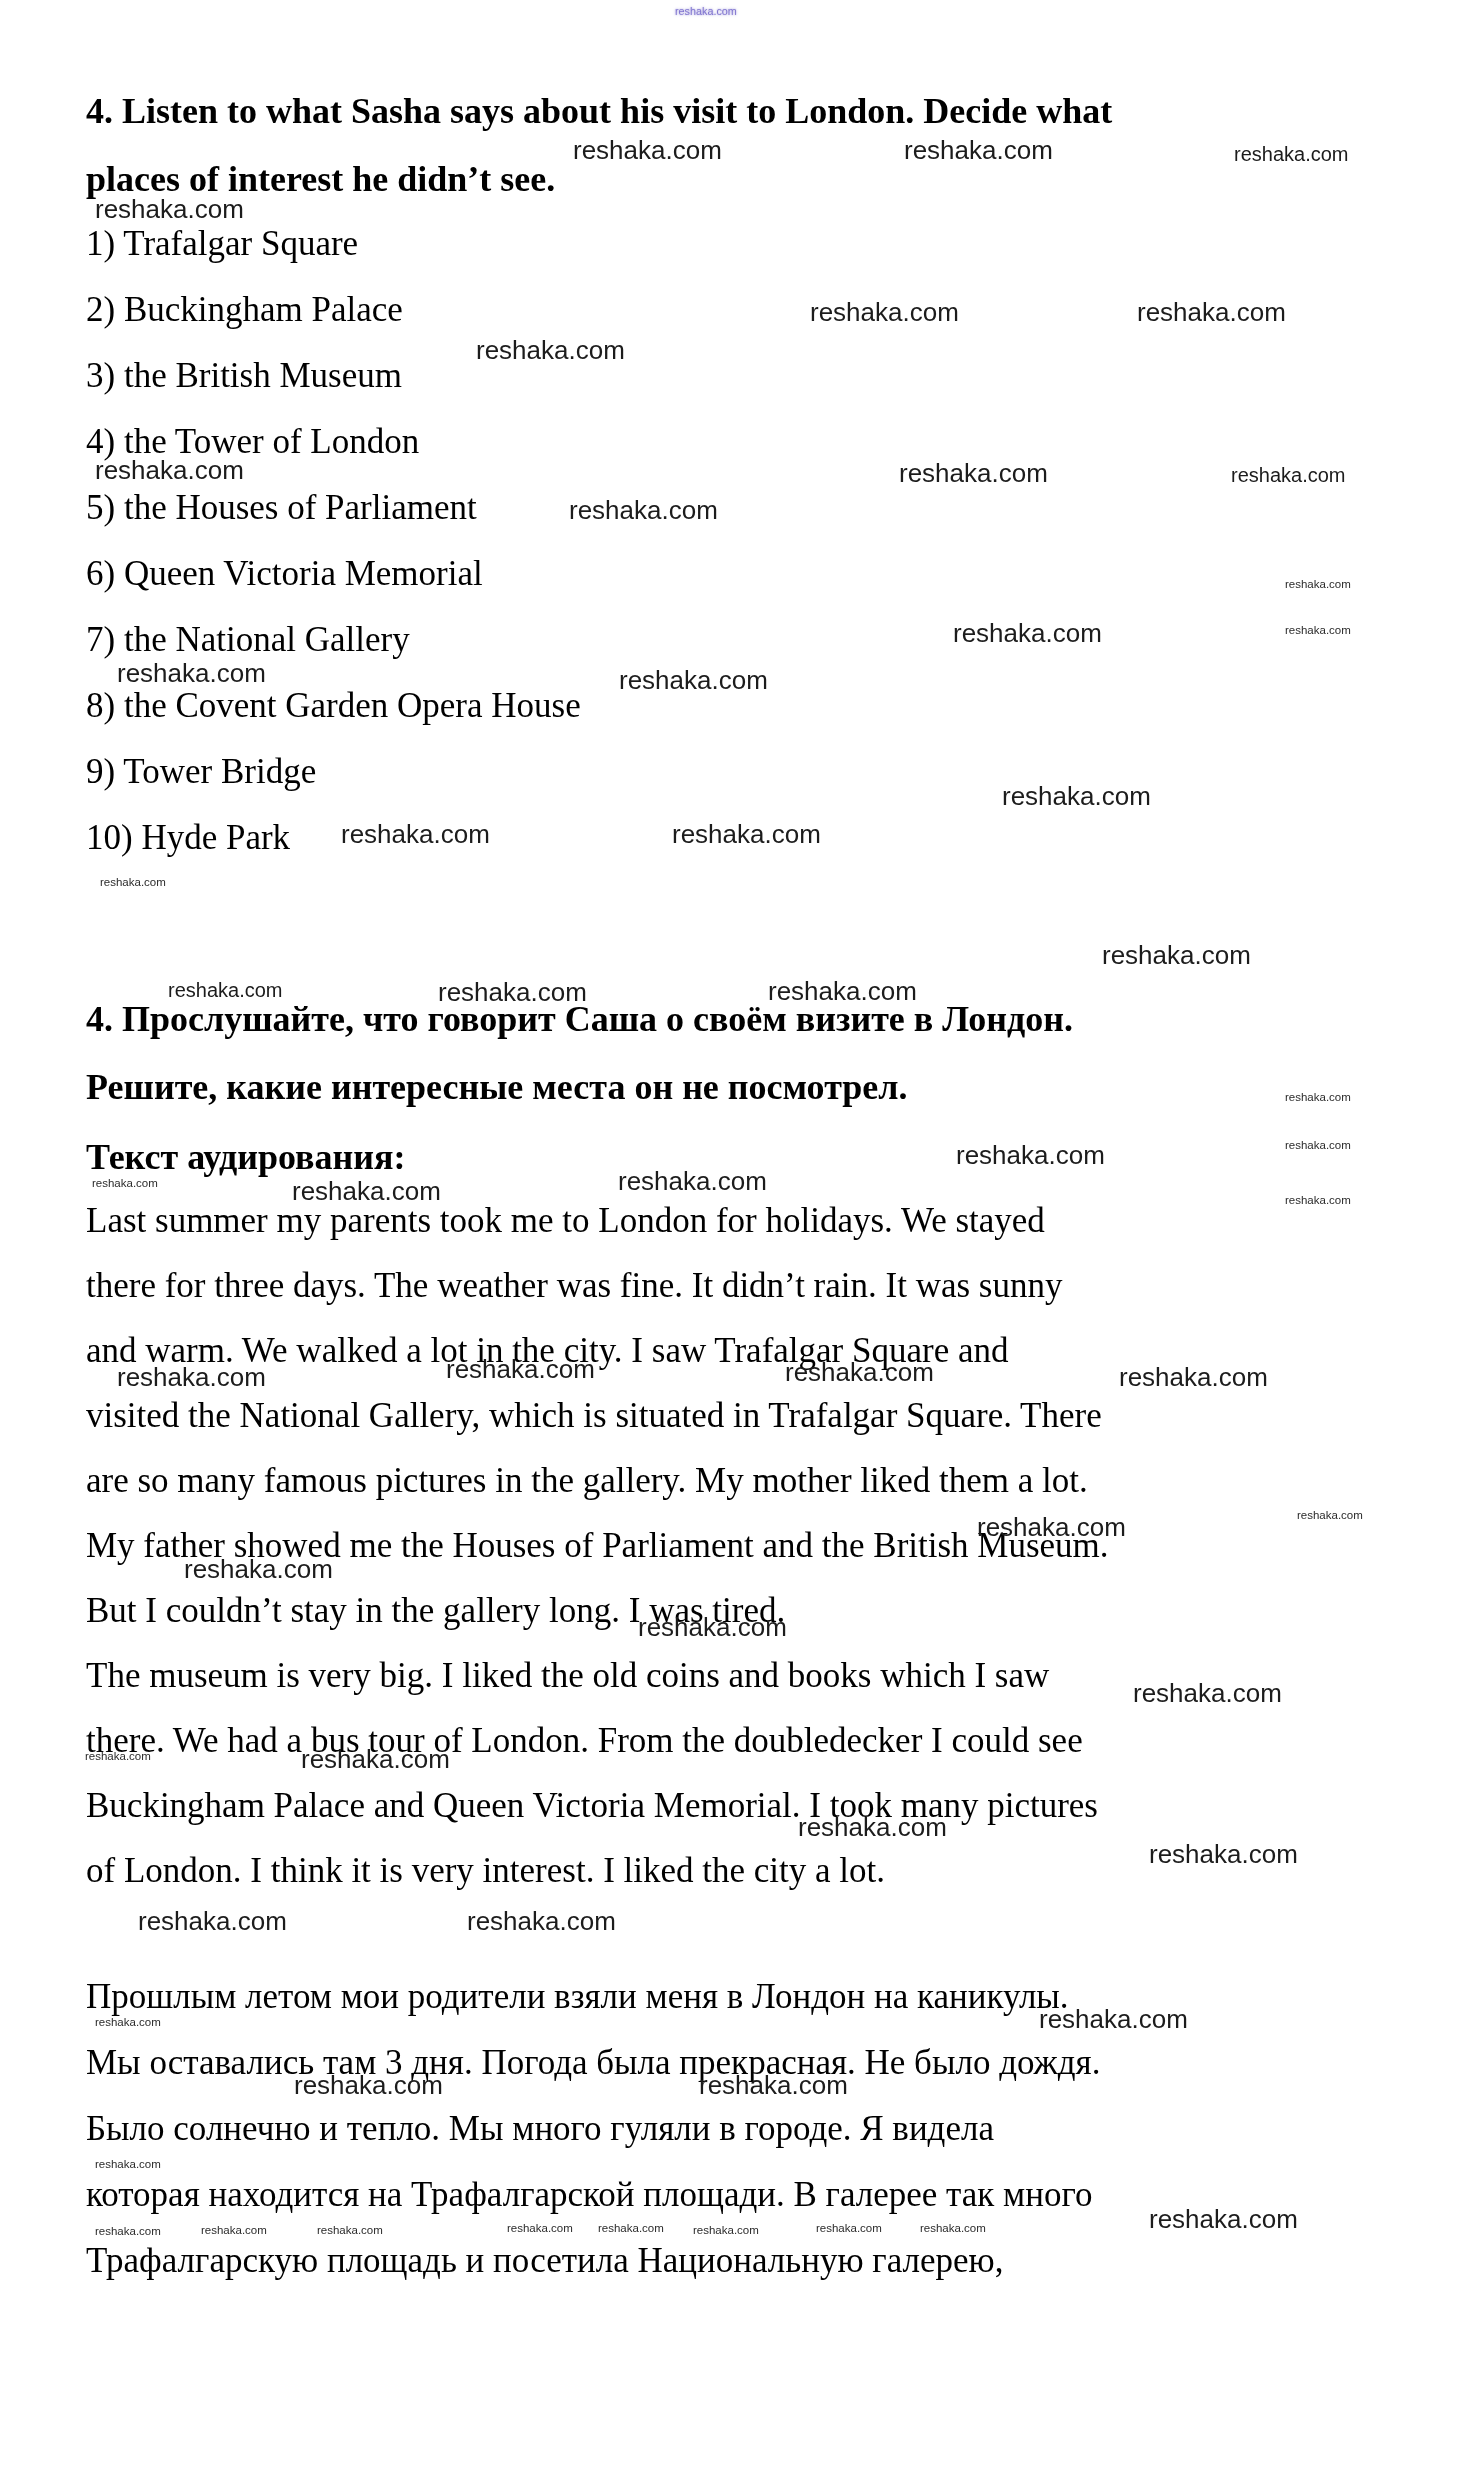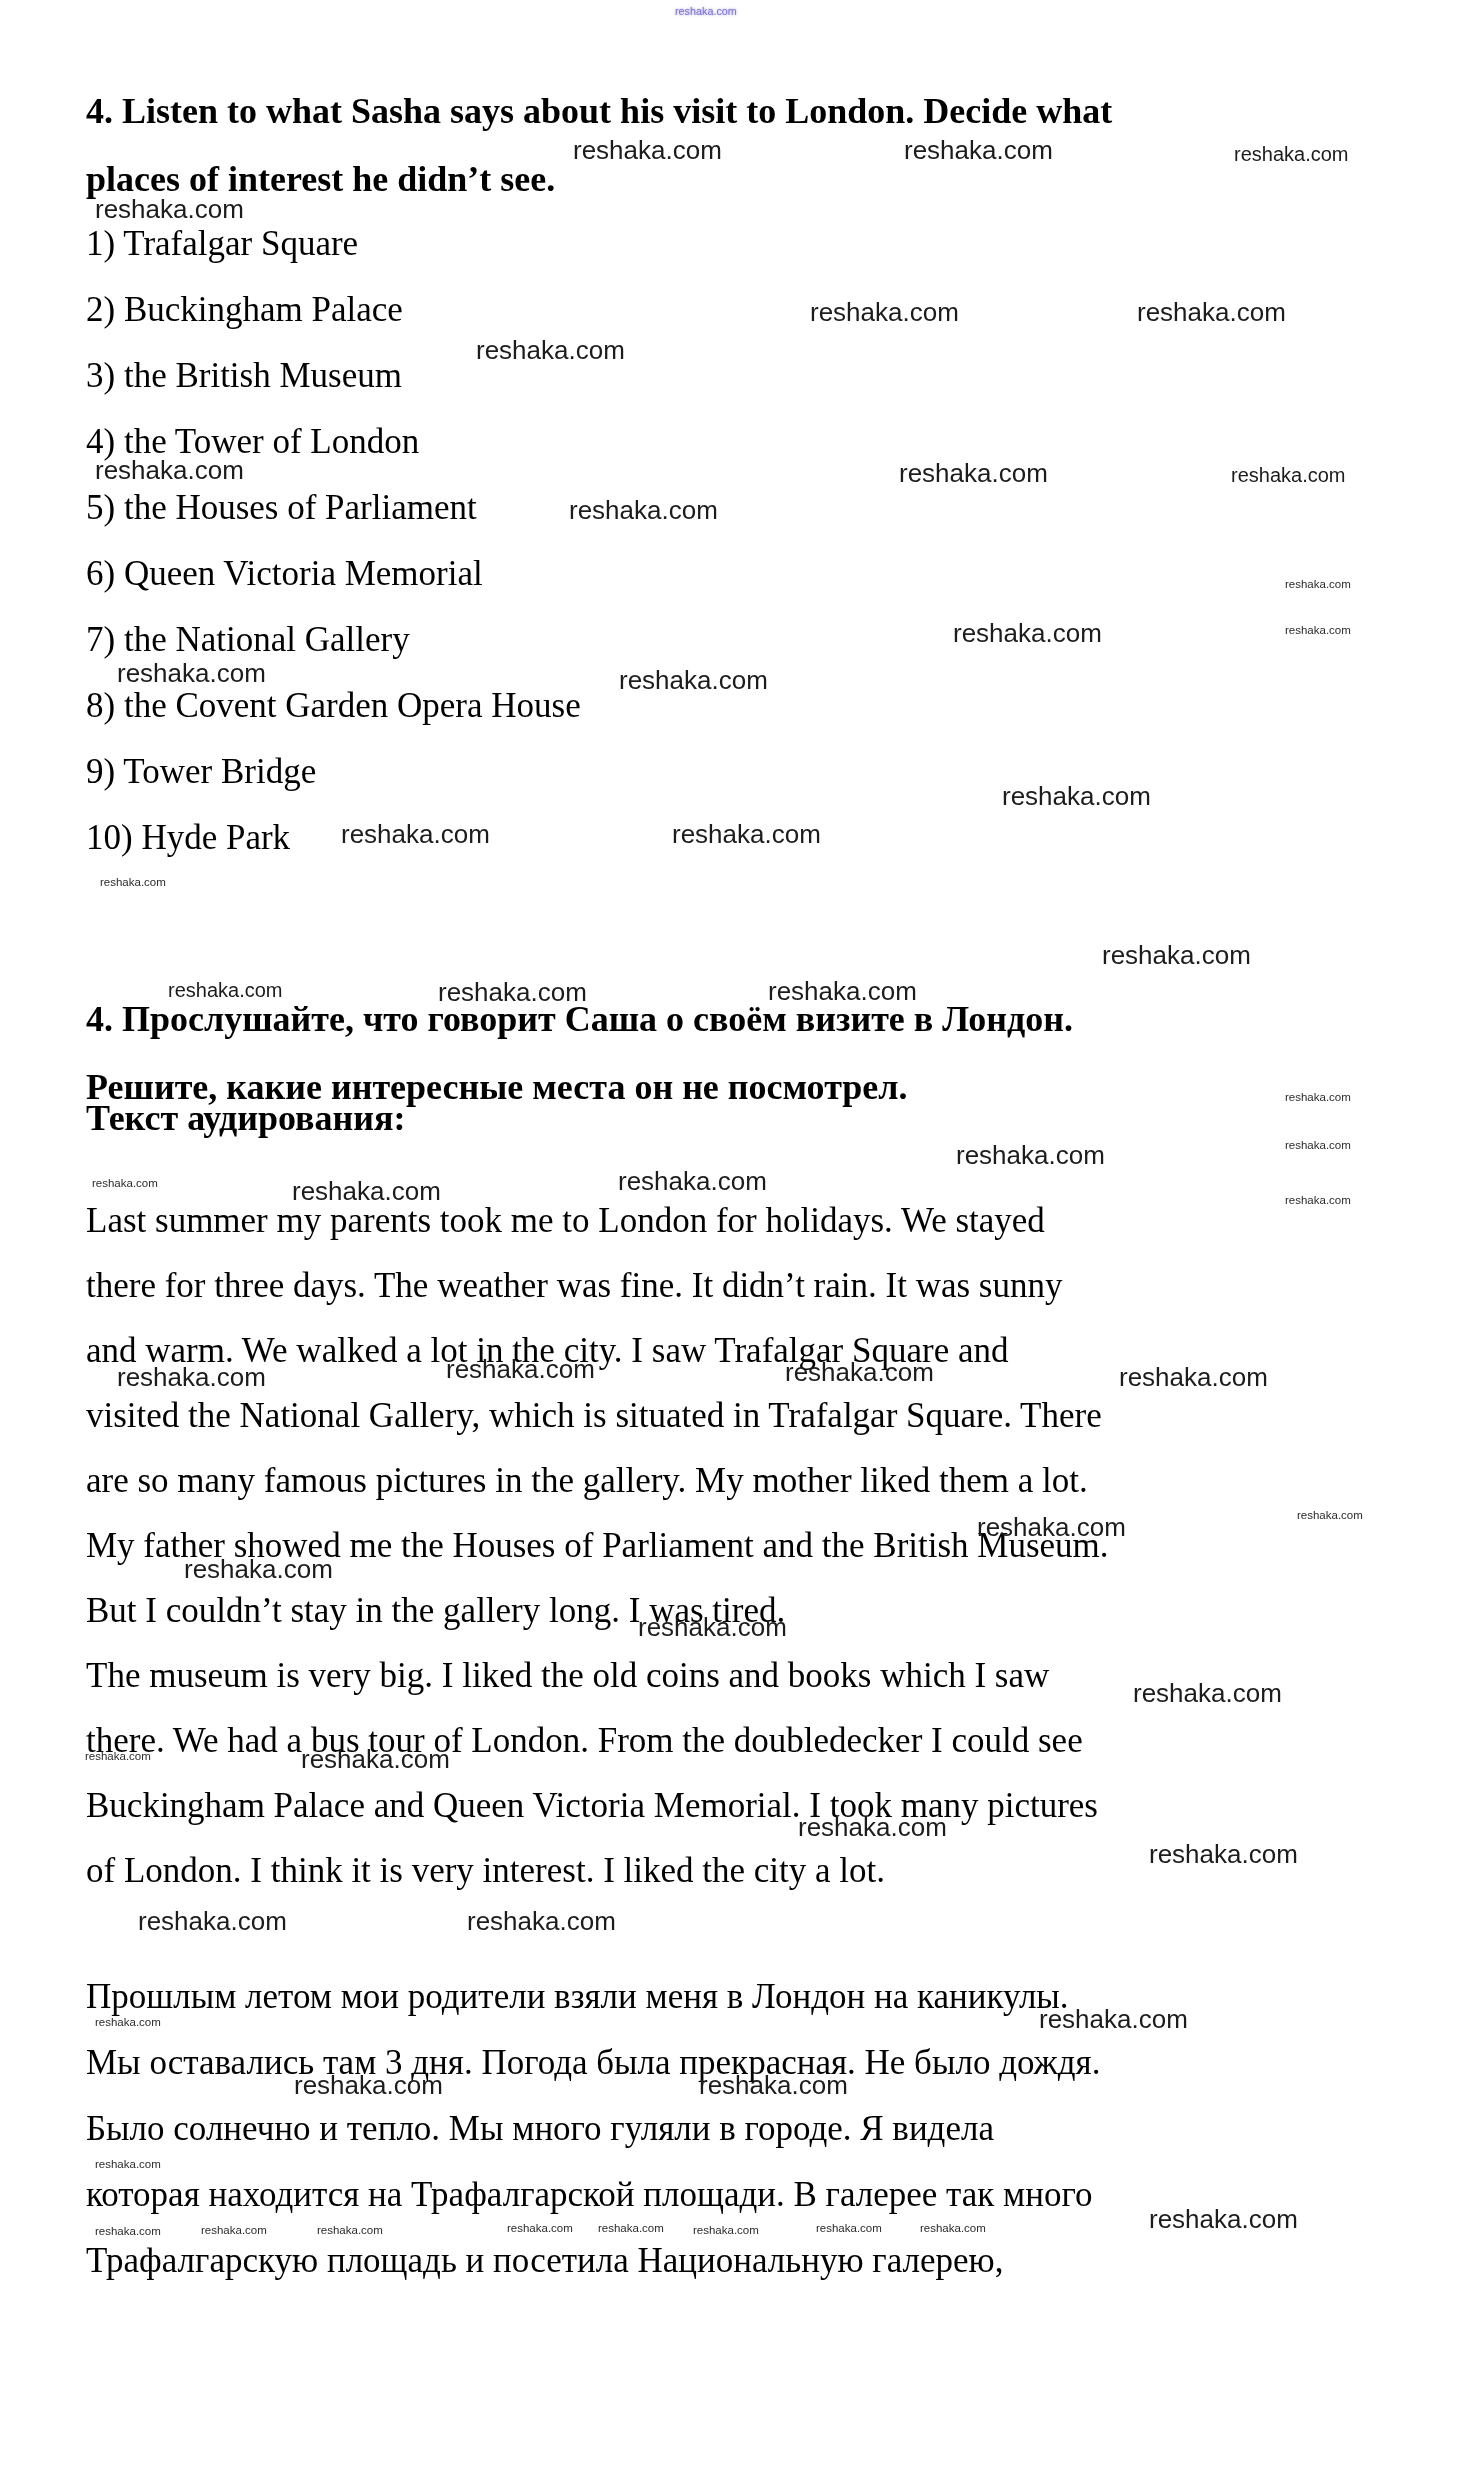--- a/index.html
+++ b/index.html
@@ -94,21 +94,21 @@
         <div class="line">8) the Covent Garden Opera House</div>
         <div class="line">9) Tower Bridge</div>
         <div class="line">10) Hyde Park</div>
       </div>
 
     <div class="block heading" style="top:985px">
         <div class="line">4. Прослушайте, что говорит Саша о своём визите в Лондон.</div>
         <div class="line">Решите, какие интересные места он не посмотрел.</div>
       </div>
 
-    <div class="block heading" style="top:1084px">
+    <div class="block heading" style="top:1123px">
       <div class="line">Текст аудирования:</div>
     </div>
 
     <div class="block para" style="top:1188px">
         <div class="line">Last summer my parents took me to London for holidays. We stayed</div>
         <div class="line">there for three days. The weather was fine. It didn’t rain. It was sunny</div>
         <div class="line">and warm. We walked a lot in the city. I saw Trafalgar Square and</div>
         <div class="line">visited the National Gallery, which is situated in Trafalgar Square. There</div>
         <div class="line">are so many famous pictures in the gallery. My mother liked them a lot.</div>
         <div class="line">My father showed me the Houses of Parliament and the British Museum.</div>

